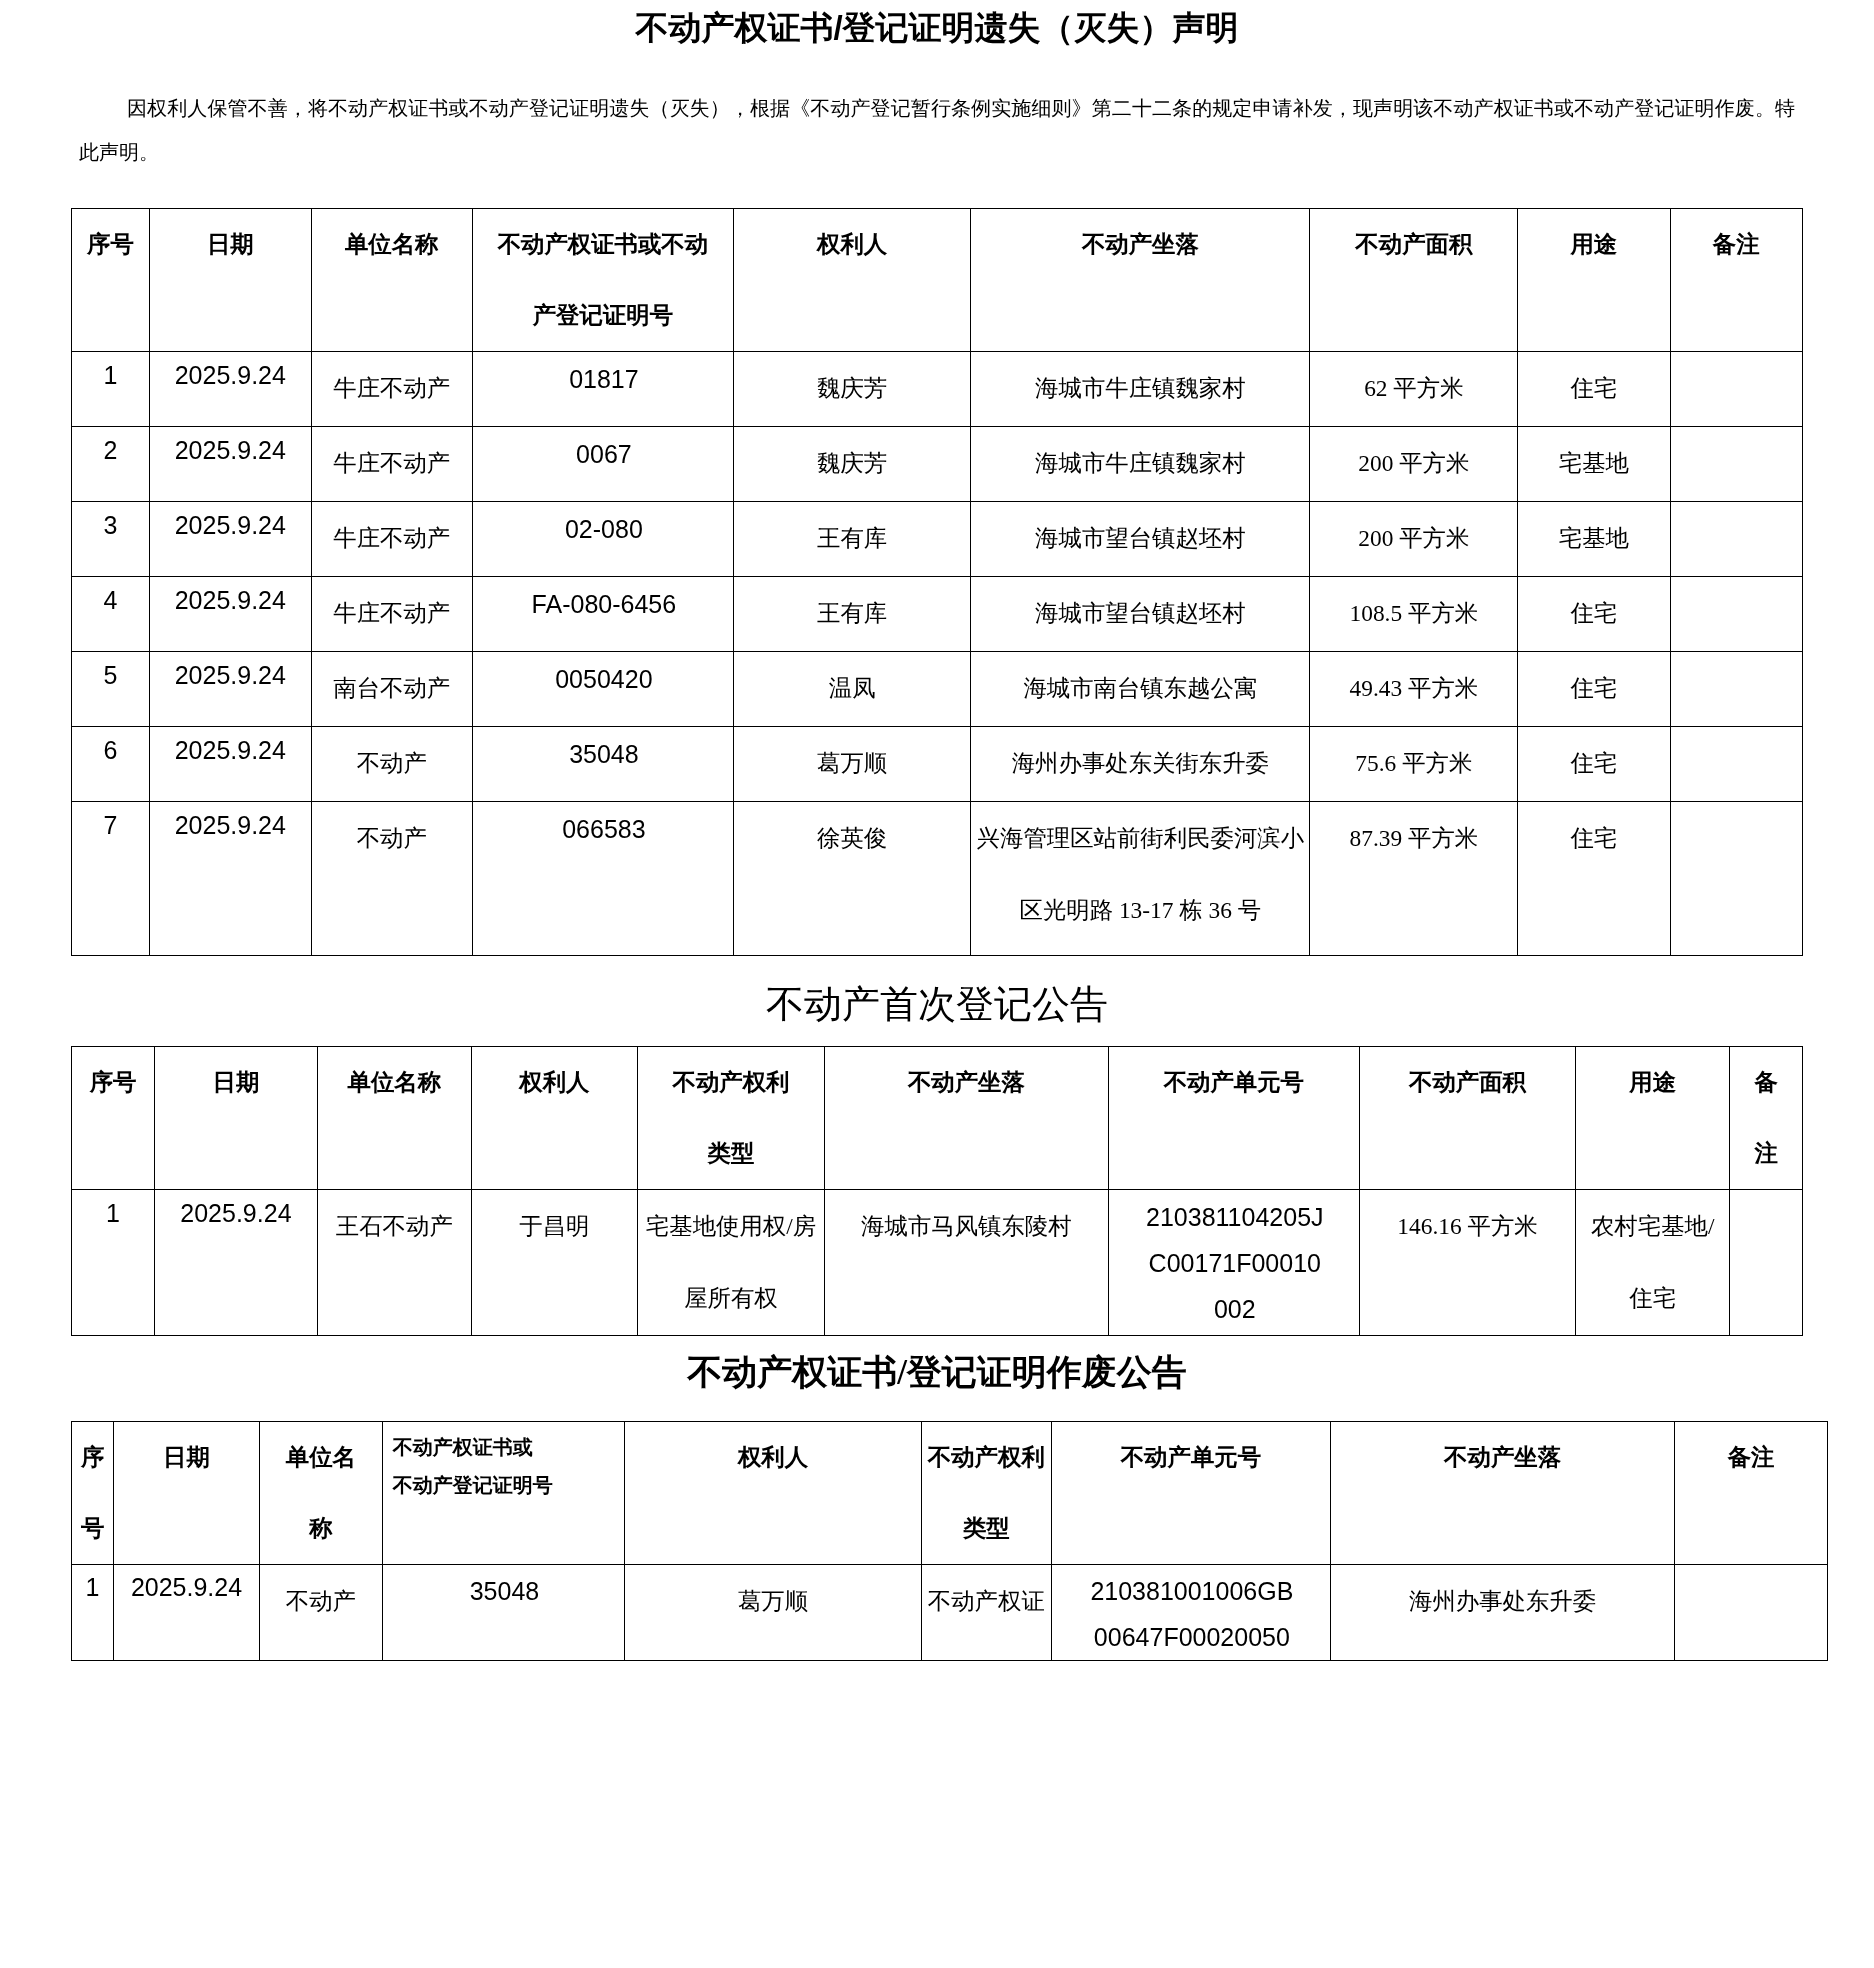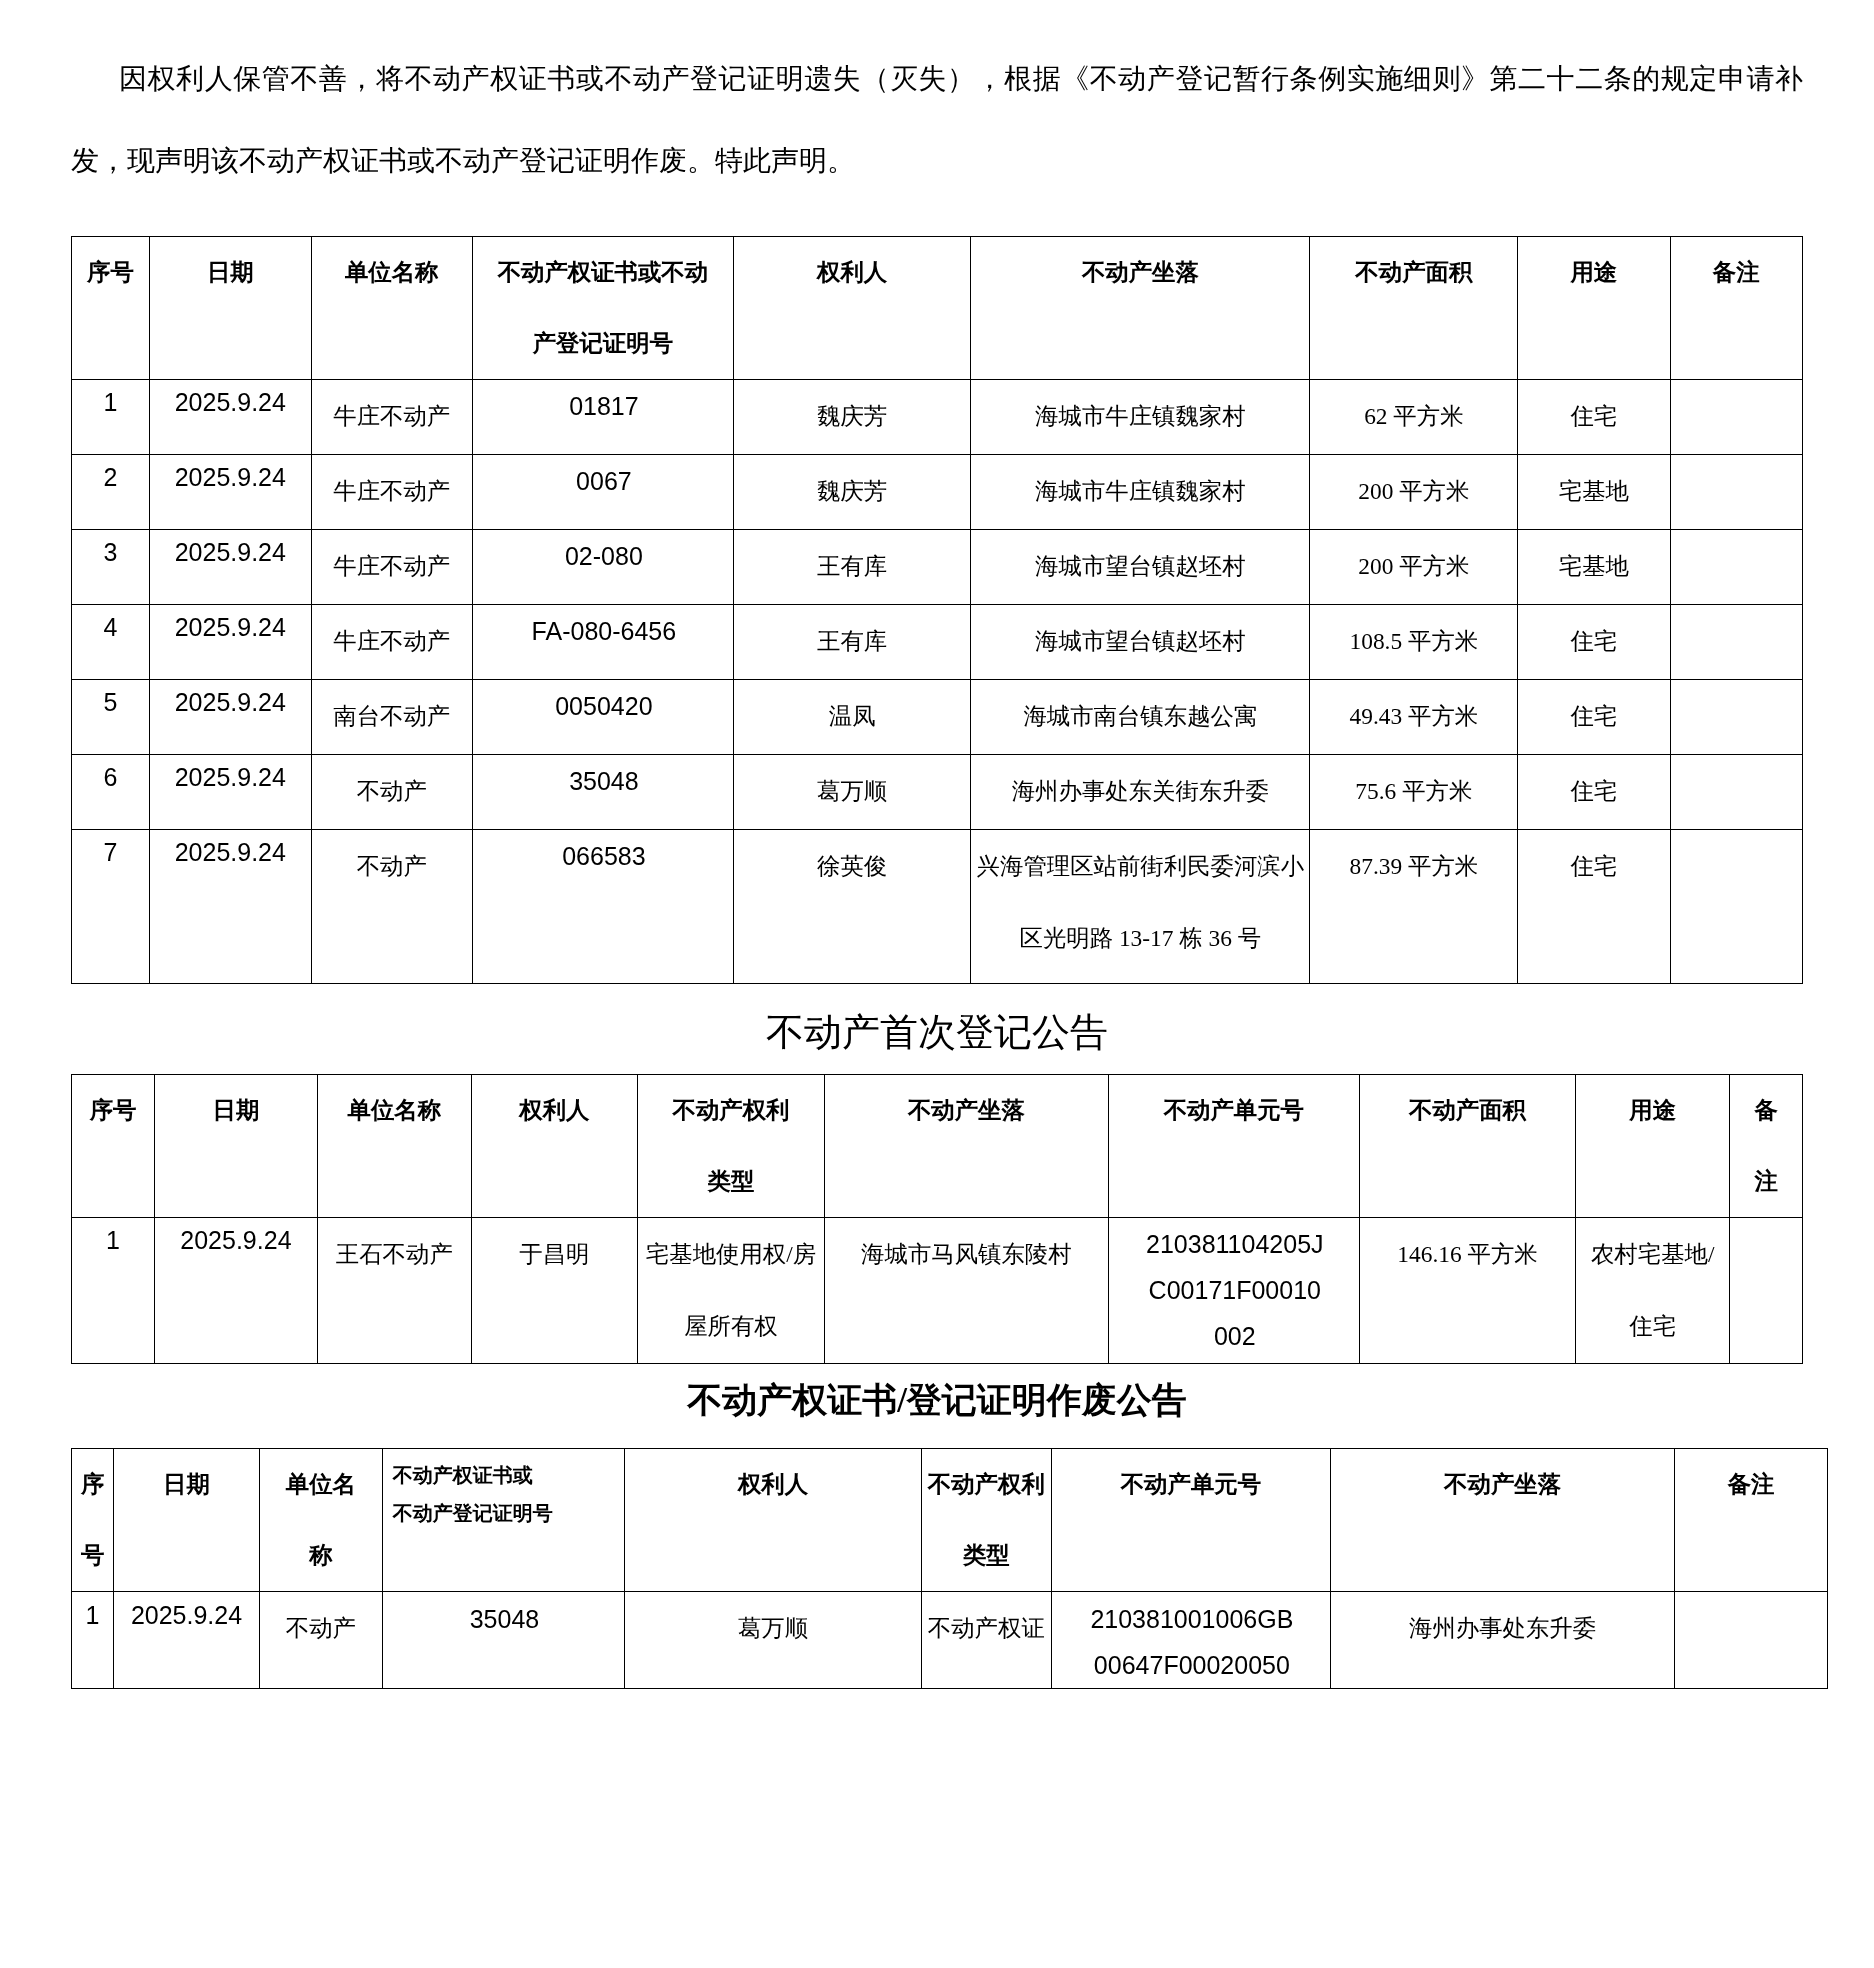--- a/index.html
+++ b/index.html
@@ -13,22 +13,22 @@
 
   h1, h2 { text-align: center; margin: 0; }
   .title1 {
     font-family: "Liberation Sans", "DejaVu Sans", sans-serif;
     font-size: 33px; font-weight: bold; line-height: 40px; margin-top: 8.3px;
   }
   .title2 { font-size: 38px; font-weight: normal; line-height: 43px; margin-top: 27px; }
   .title3 { font-size: 35px; font-weight: bold; line-height: 40px; margin-top: 16.7px; }
 
   p.para {
-    font-size: 28px; line-height: 82px;
-    text-align: justify; text-indent: 48px; margin: 0;
+    font-size: 20px; line-height: 44px;
+    text-align: justify; text-indent: 48px; margin: 8px;
   }
   #para1 { margin-top: 38px; }
   #para2 { margin-top: 18.4px; }
   #para3 { margin-top: 13.4px; }
 
   table { border-collapse: collapse; table-layout: fixed; width: 100%; }
   #t1 { margin-top: 34px; }
   #t2 { margin-top: 20px; }
   #t3 { margin-top: 27.6px; width: 1757px; }
 
@@ -55,20 +55,21 @@
     font-family: "Liberation Sans", "DejaVu Sans", sans-serif;
     font-size: 25px; line-height: 38px; padding-top: 3.3px;
   }
   td.code { word-break: break-all; padding-left: 33px; padding-right: 31px; line-height: 46px; }
 </style>
 </head>
 <body>
 
 <div class="doc">
 
+  <h1 class="title1">不动产权证书/登记证明遗失（灭失）声明</h1>
   <p class="para" id="para1">因权利人保管不善，将不动产权证书或不动产登记证明遗失（灭失），根据《不动产登记暂行条例实施细则》第二十二条的规定申请补发，现声明该不动产权证书或不动产登记证明作废。特此声明。</p>
   <table id="t1">
       <colgroup>
         <col style="width: 4.5%;">
         <col style="width: 9.35%;">
         <col style="width: 9.3%;">
         <col style="width: 15.1%;">
         <col style="width: 13.7%;">
         <col style="width: 19.6%;">
         <col style="width: 12%;">

